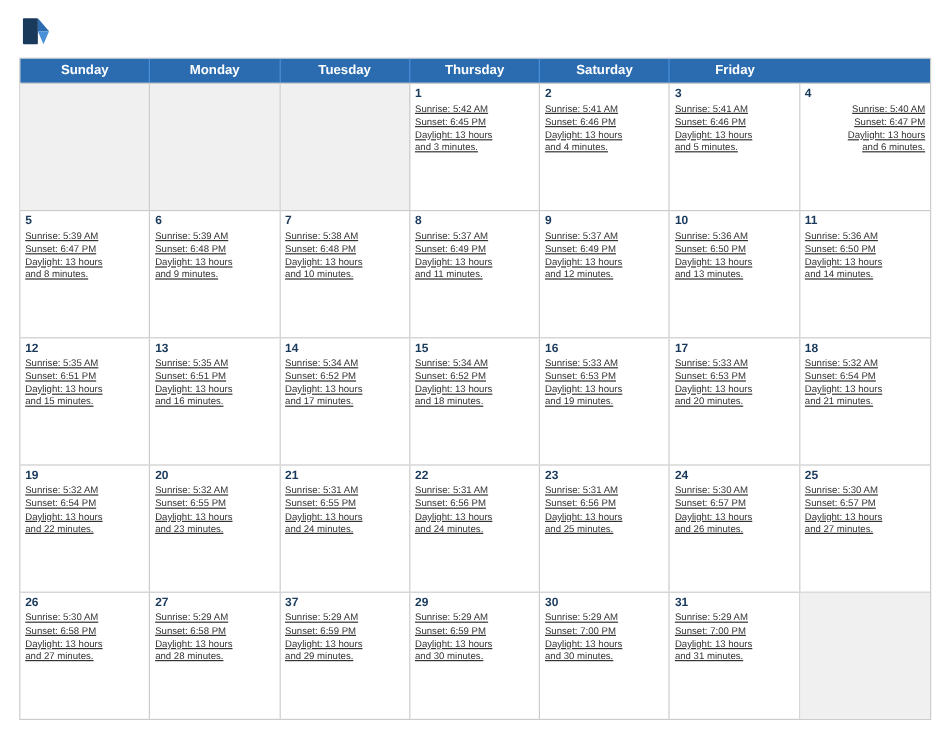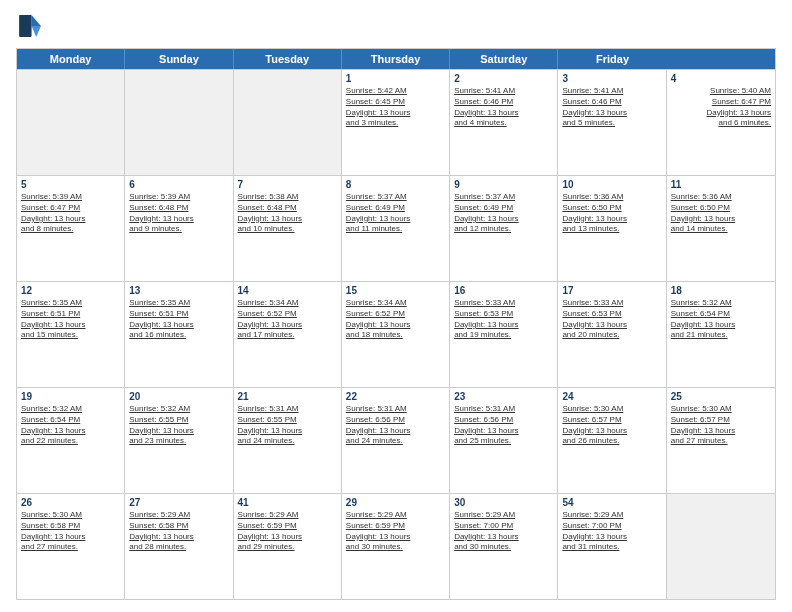--- a/index.html
+++ b/index.html
@@ -124,22 +124,22 @@
       </div>
     </div>
     <div class="title-area">
       <div class="month-title"></div>
       <div class="location"></div>
     </div>
   </div>
 
   <div class="calendar">
     <div class="cal-header" id="cal-header">
+        <div class="cal-header-cell">Sunday</div>
         <div class="cal-header-cell">Monday</div>
-        <div class="cal-header-cell">Sunday</div>
         <div class="cal-header-cell">Tuesday</div>
         <div class="cal-header-cell">Thursday</div>
         <div class="cal-header-cell">Saturday</div>
         <div class="cal-header-cell">Friday</div>
       </div>
     <div class="cal-body" id="cal-body">
         <div class="cal-row">
           <div class="cal-cell shaded empty"></div>
           <div class="cal-cell shaded empty"></div>
           <div class="cal-cell shaded empty"></div>
@@ -334,42 +334,42 @@
 and 27 minutes.</div>
           </div>
           <div class="cal-cell">
             <div class="day-num">27</div>
             <div class="cell-text" style="white-space: pre-line;">Sunrise: 5:29 AM
 Sunset: 6:58 PM
 Daylight: 13 hours
 and 28 minutes.</div>
           </div>
           <div class="cal-cell">
-            <div class="day-num">41</div>
+            <div class="day-num">37</div>
             <div class="cell-text" style="white-space: pre-line;">Sunrise: 5:29 AM
 Sunset: 6:59 PM
 Daylight: 13 hours
 and 29 minutes.</div>
           </div>
           <div class="cal-cell">
             <div class="day-num">29</div>
             <div class="cell-text" style="white-space: pre-line;">Sunrise: 5:29 AM
 Sunset: 6:59 PM
 Daylight: 13 hours
 and 30 minutes.</div>
           </div>
           <div class="cal-cell">
             <div class="day-num">30</div>
             <div class="cell-text" style="white-space: pre-line;">Sunrise: 5:29 AM
 Sunset: 7:00 PM
 Daylight: 13 hours
 and 30 minutes.</div>
           </div>
           <div class="cal-cell">
-            <div class="day-num">54</div>
+            <div class="day-num">31</div>
             <div class="cell-text" style="white-space: pre-line;">Sunrise: 5:29 AM
 Sunset: 7:00 PM
 Daylight: 13 hours
 and 31 minutes.</div>
           </div>
           <div class="cal-cell shaded empty"></div>
         </div>
       </div>
   </div>
 </div>

